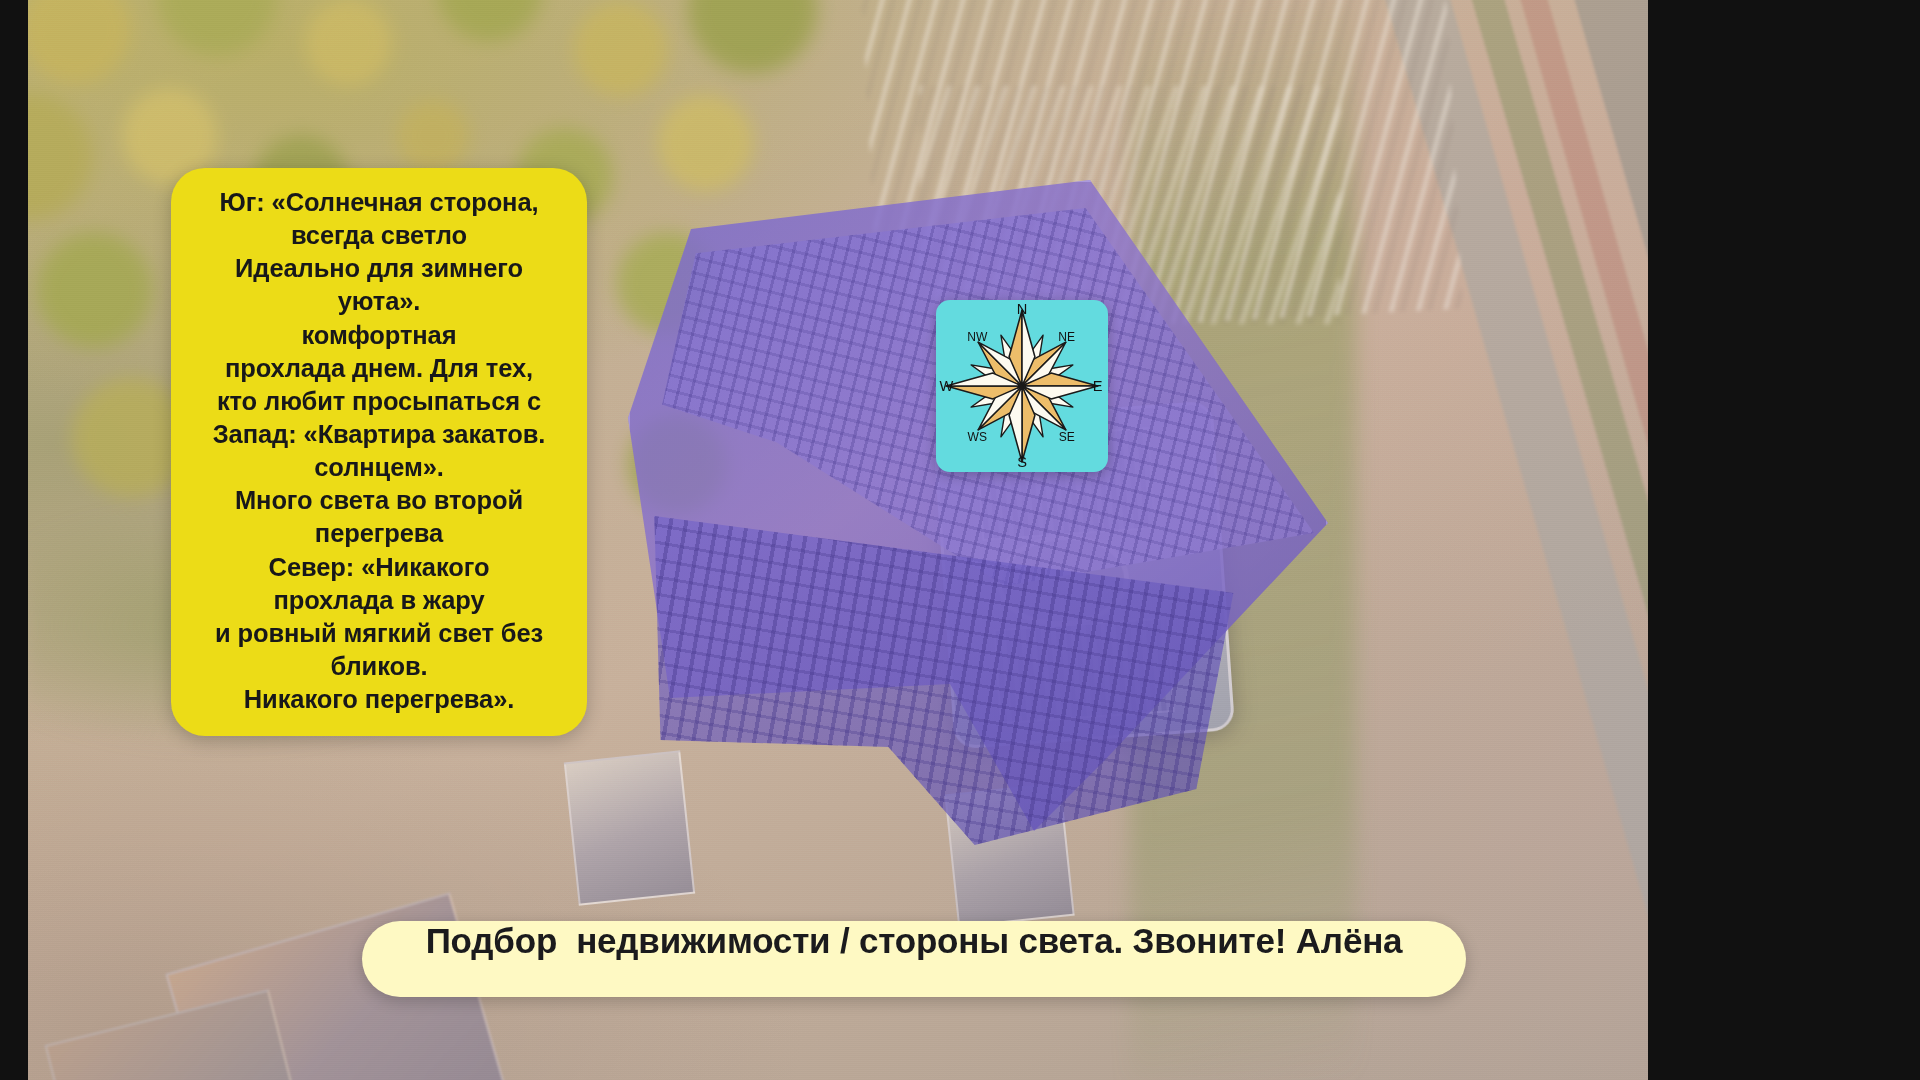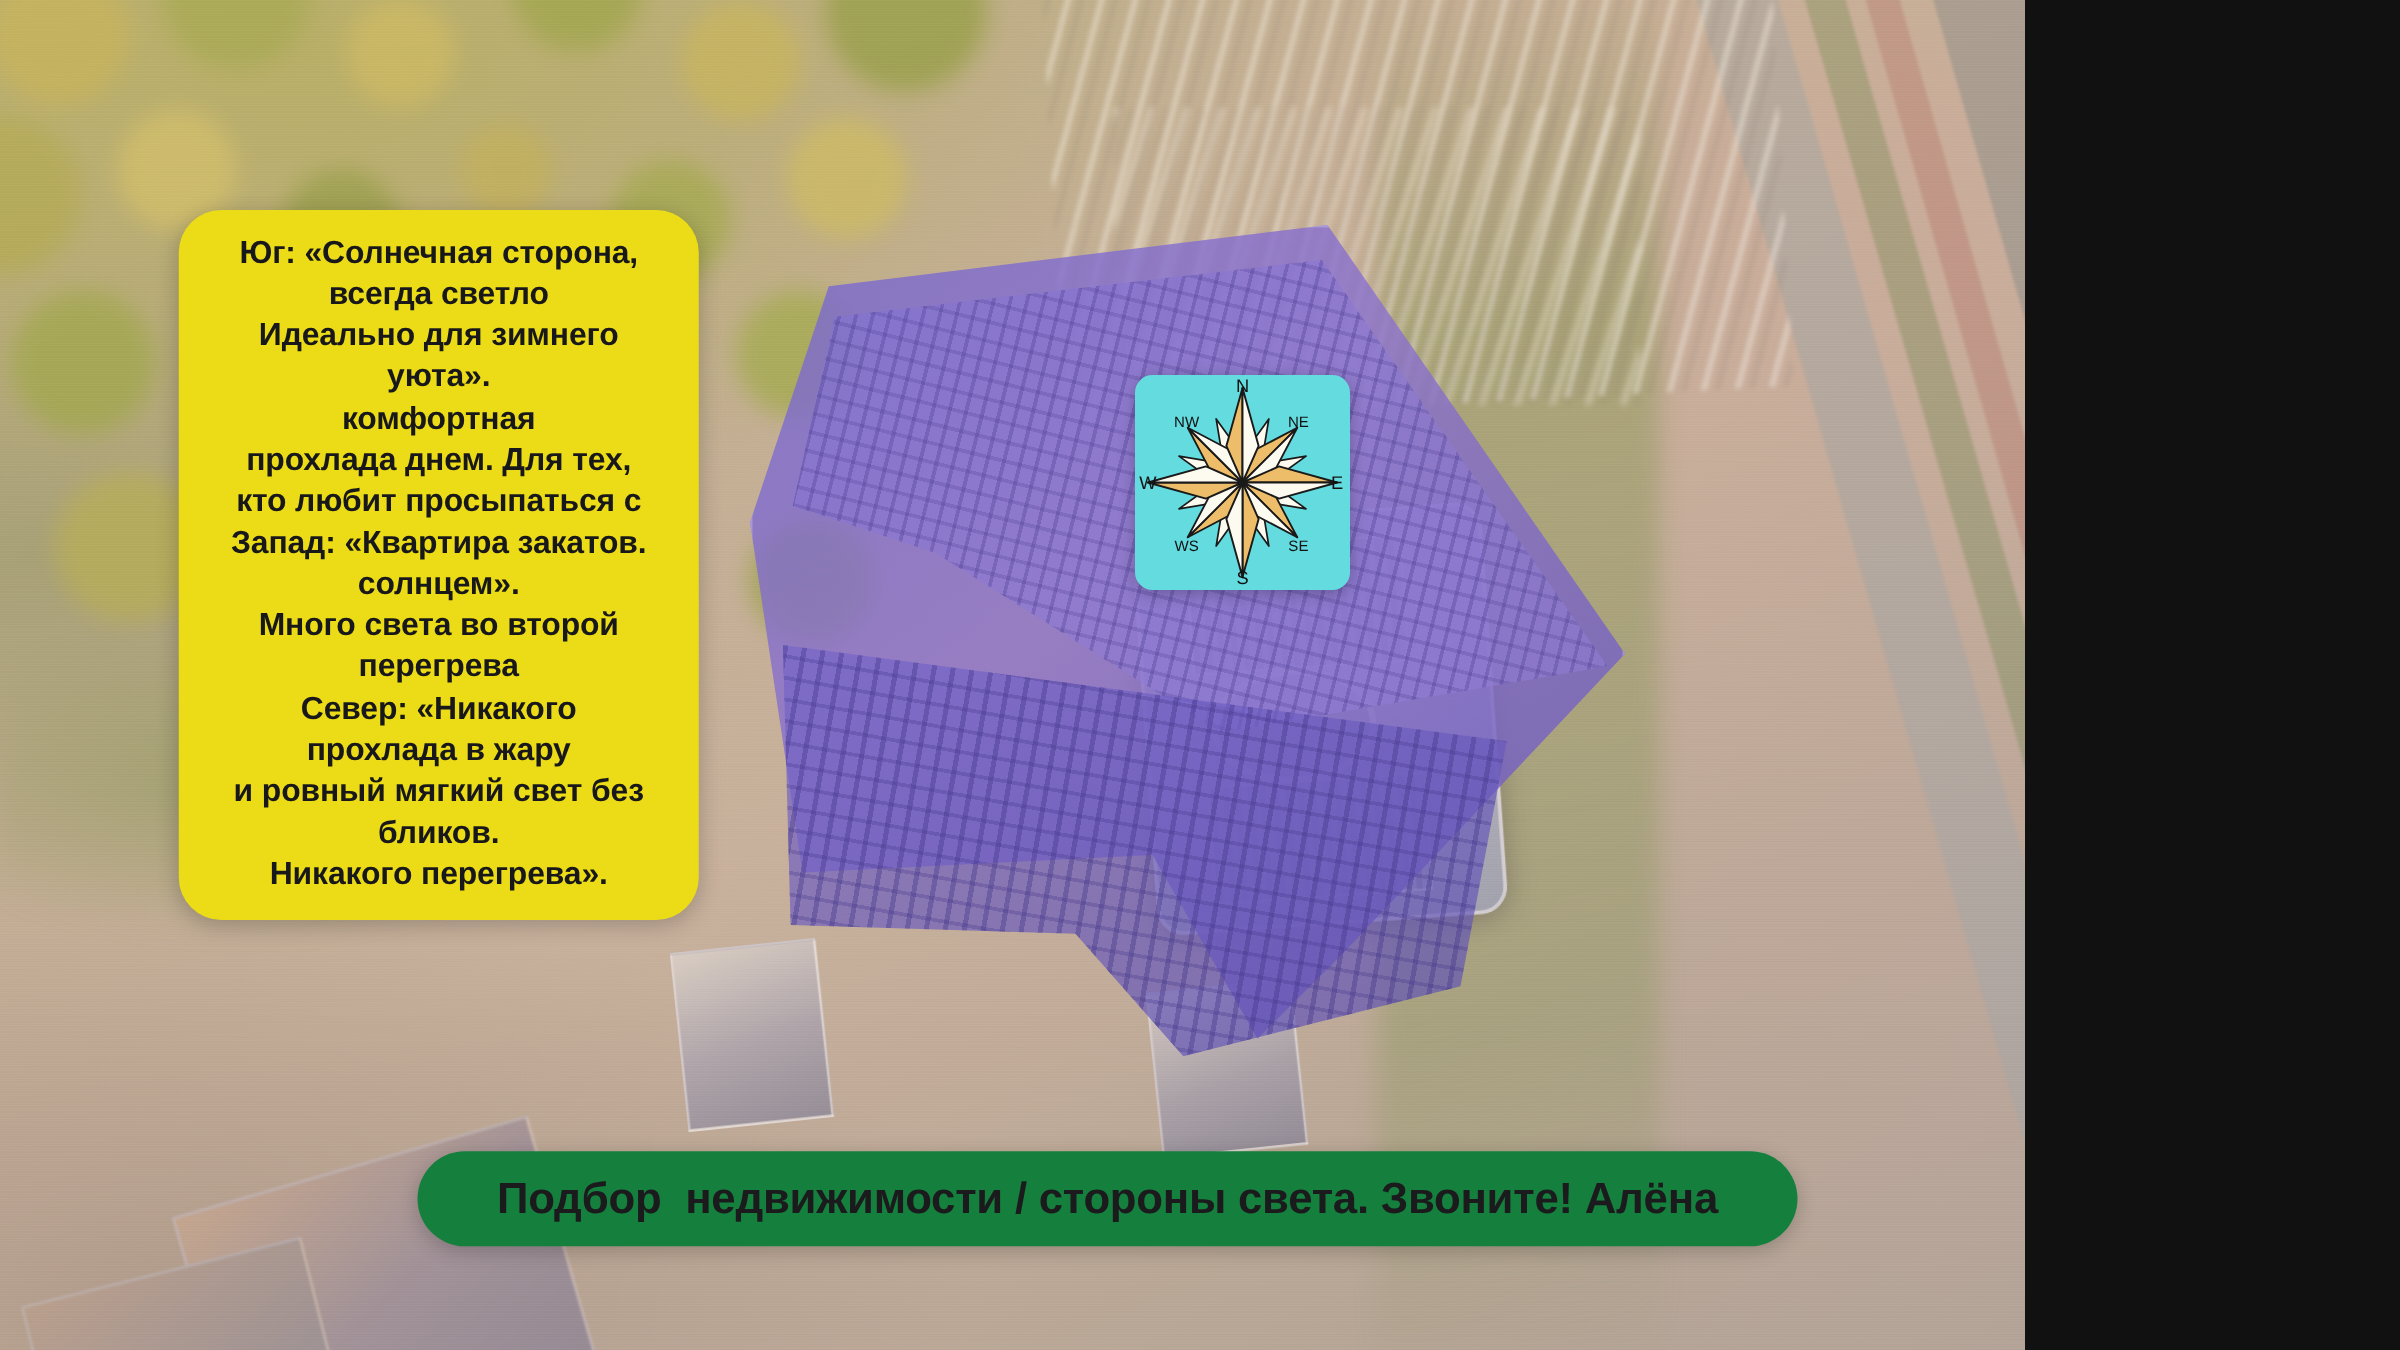--- a/index.html
+++ b/index.html
@@ -8,20 +8,21 @@
     padding: 0;
     background: #111;
   }
   #stage {
     position: relative;
     width: 1620px;
     height: 1080px;
     overflow: hidden;
     font-family: "Liberation Sans", "DejaVu Sans", sans-serif;
     background: #b8a894;
+    margin-left: 28px;
   }
 
   
   .photo {
     position: absolute;
     inset: 0;
     overflow: hidden;
   }
   
   .ground {
@@ -298,24 +299,23 @@
   }
   .compass svg { display: block; width: 100%; height: 100%; }
 
   
   .banner {
     position: absolute;
     left: 334px;
     top: 921px;
     width: 1104px;
     height: 76px;
-    background: #15803d;
+    background: #fef9c3;
     border-radius: 38px;
     display: flex;
-    align-items: center;
     justify-content: center;
     box-shadow: 0 4px 16px rgba(0,0,0,.2);
   }
   .banner span {
     color: #1b1b1d;
     font-size: 35px;
     font-weight: 700;
     letter-spacing: -.2px;
     white-space: pre;
   }

